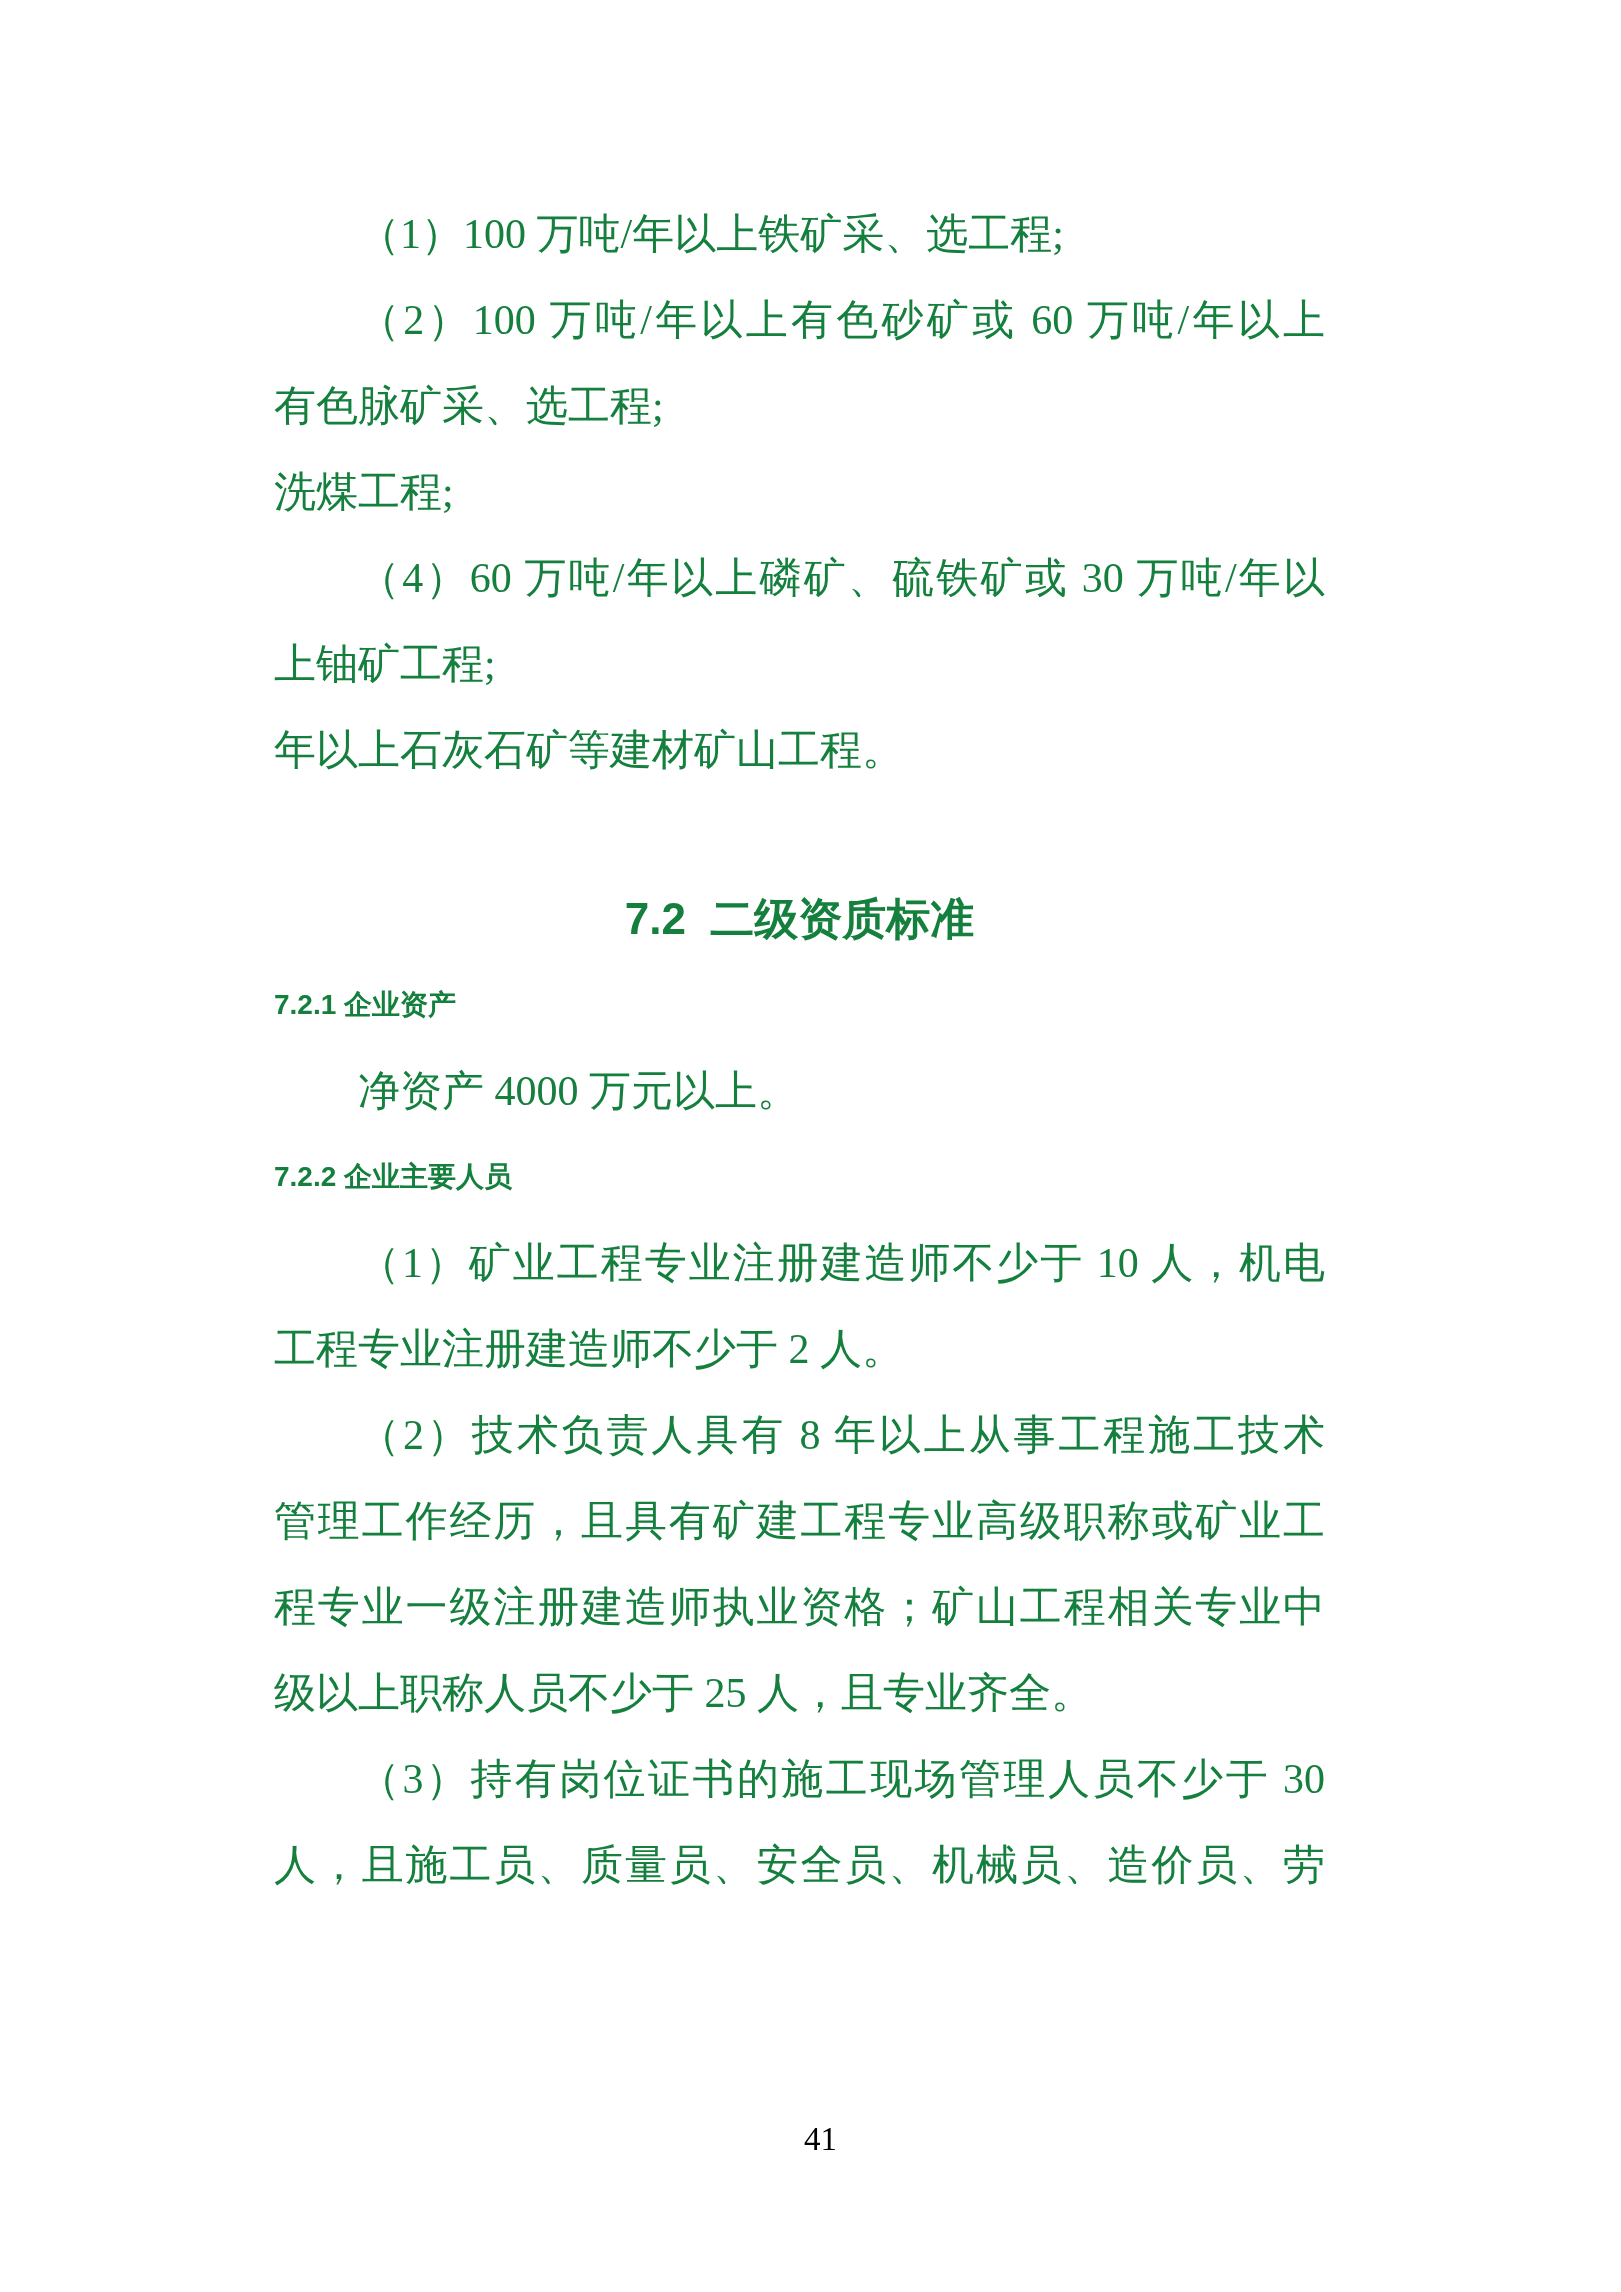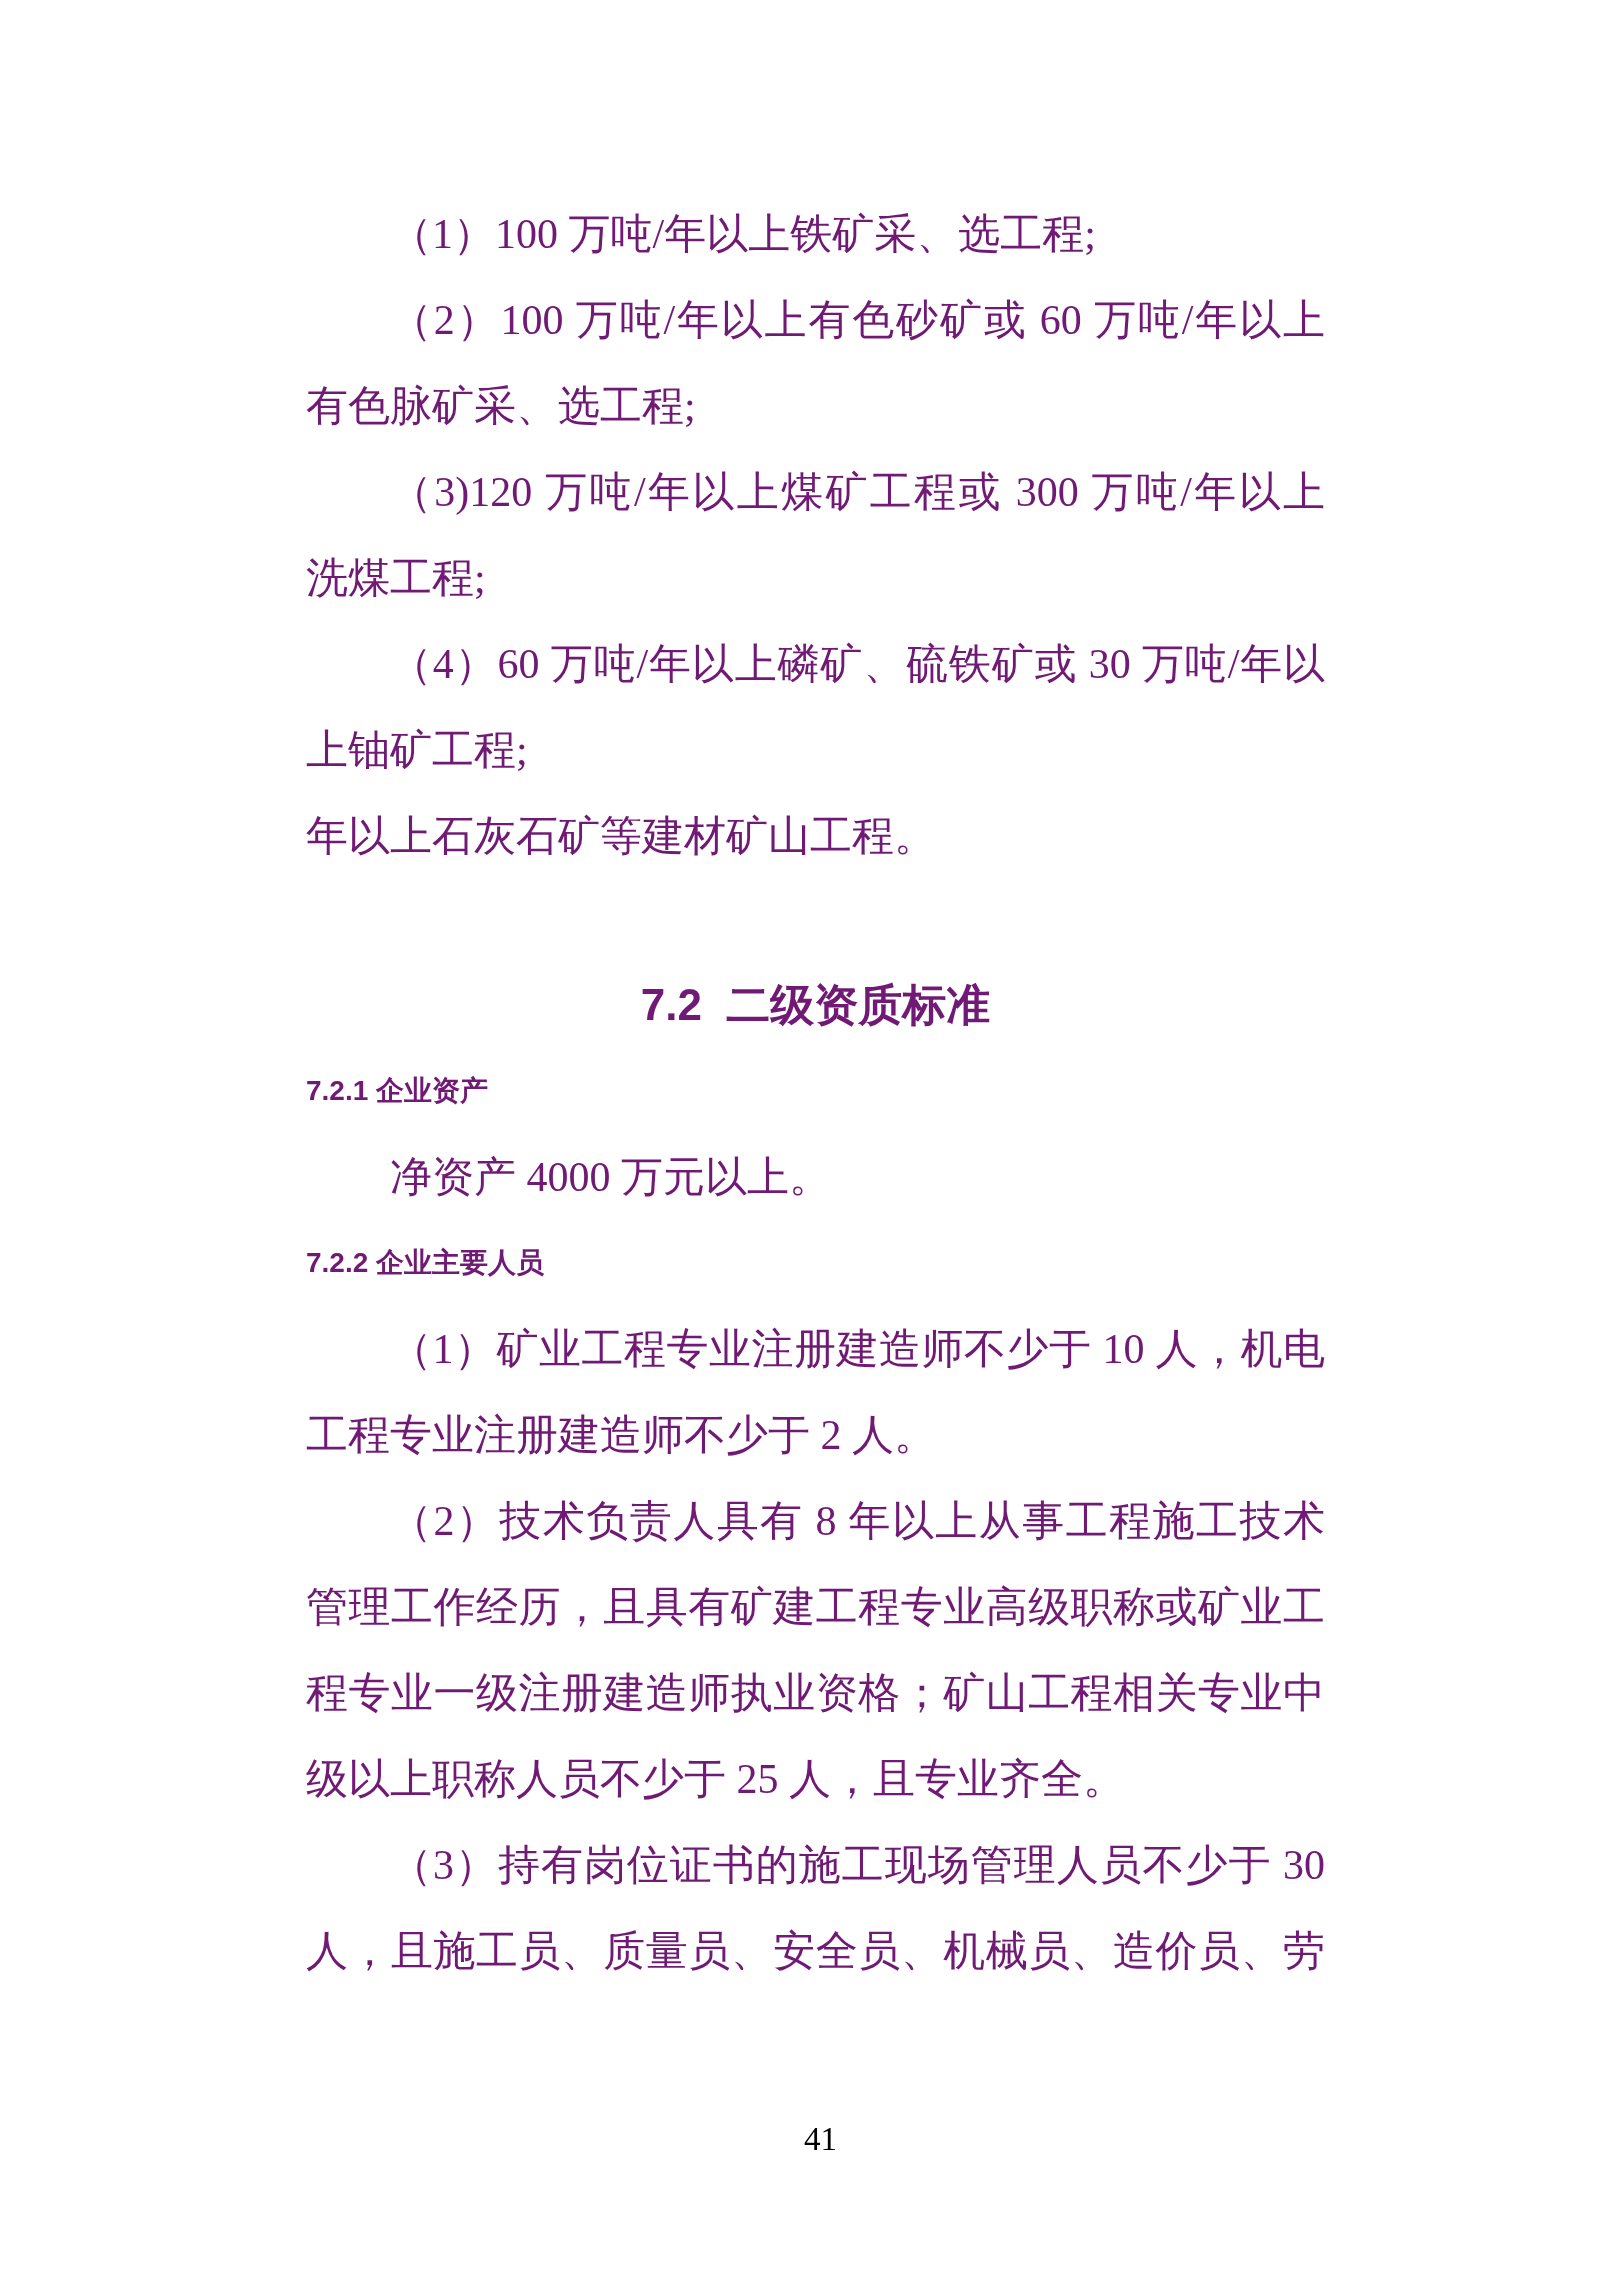--- a/index.html
+++ b/index.html
@@ -15,24 +15,23 @@
   .content {
     position: absolute;
     left: 274px;
     top: 191px;
     width: 1051px;
   }
   .line {
     font-family: "Liberation Serif", "DejaVu Serif", serif;
     font-size: 42px;
     line-height: 86px;
-    color: #701a75;
+    color: #15803d;
     white-space: pre-wrap;
     text-align: left;
-    margin-left: 32px;
   }
   .para-first {
     text-indent: 84px;
   }
   .fill {
     text-align: justify;
     text-align-last: justify;
     text-justify: inter-character;
   }
   .heading1 {
@@ -63,21 +62,20 @@
   }
 </style>
 </head>
 <body>
 
 <div class="page">
   <div class="content">
       <div class="line para-first">（1）100 万吨/年以上铁矿采、选工程;</div>
       <div class="line para-first fill">（2）100 万吨/年以上有色砂矿或 60 万吨/年以上</div>
       <div class="line">有色脉矿采、选工程;</div>
-      <div class="line para-first fill">（3)120 万吨/年以上煤矿工程或 300 万吨/年以上</div>
       <div class="line">洗煤工程;</div>
       <div class="line para-first fill">（4）60 万吨/年以上磷矿、硫铁矿或 30 万吨/年以</div>
       <div class="line">上铀矿工程;</div>
       <div class="line">年以上石灰石矿等建材矿山工程。</div>
       <div class="line heading1">7.2  二级资质标准</div>
       <div class="line heading2">7.2.1 企业资产</div>
       <div class="line para-first">净资产 4000 万元以上。</div>
       <div class="line heading2">7.2.2 企业主要人员</div>
       <div class="line para-first fill">（1）矿业工程专业注册建造师不少于 10 人，机电</div>
       <div class="line">工程专业注册建造师不少于 2 人。</div>

